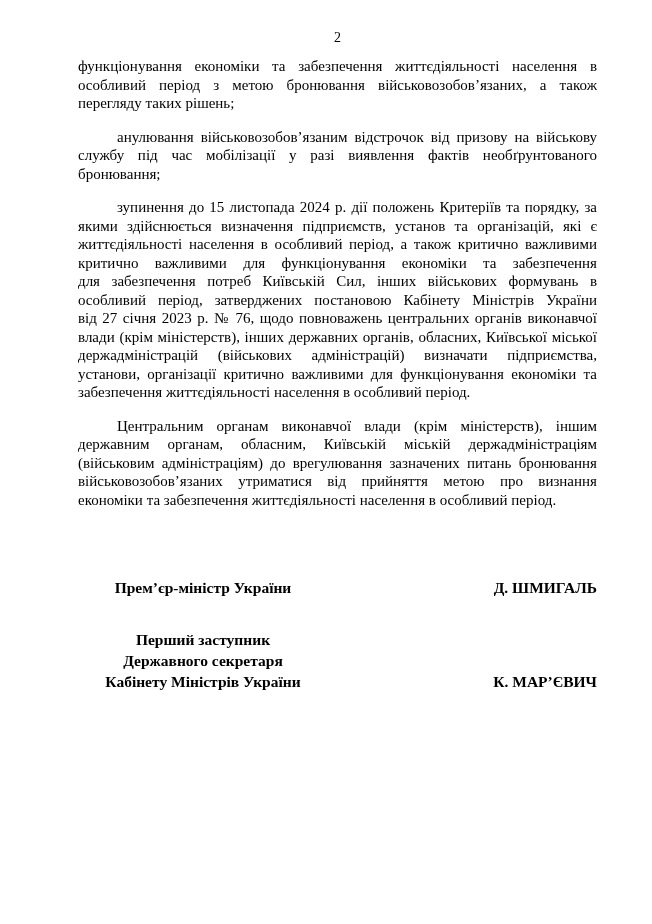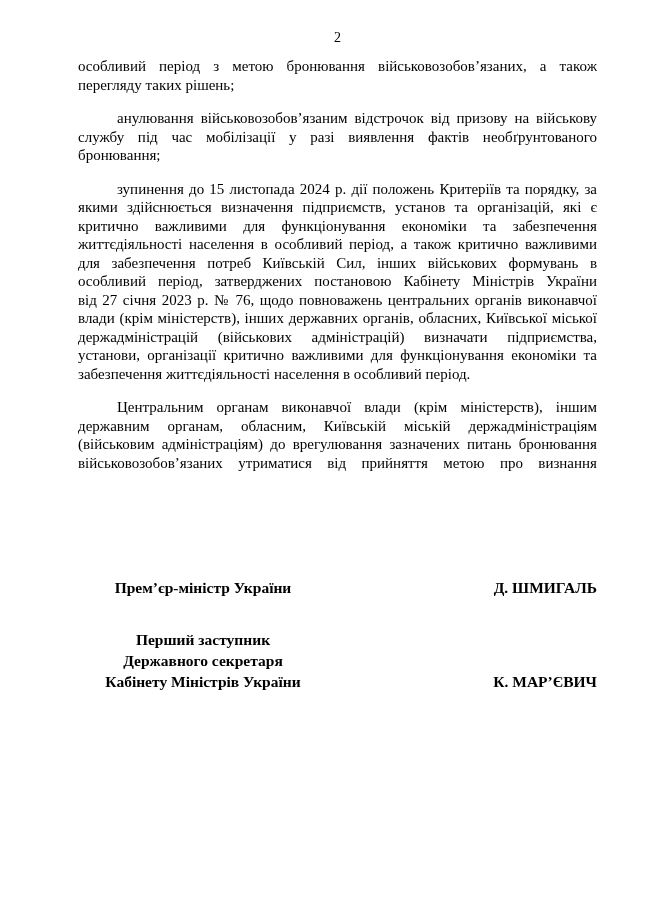--- a/index.html
+++ b/index.html
@@ -76,46 +76,48 @@
   }
 </style>
 </head>
 <body>
 
 <div class="page">
   <div class="page-number">2</div>
 
   <div class="doc-body">
       <div class="para">
+        <div class="line">функціонування економіки та забезпечення життєдіяльності населення в</div>
         <div class="line">особливий період з метою бронювання військовозобов’язаних, а також</div>
         <div class="line last">перегляду таких рішень;</div>
       </div>
       <div class="para">
         <div class="line indent">анулювання військовозобов’язаним відстрочок від призову на військову</div>
         <div class="line">службу під час мобілізації у разі виявлення фактів необґрунтованого</div>
         <div class="line last">бронювання;</div>
       </div>
       <div class="para">
         <div class="line indent">зупинення до 15 листопада 2024 р. дії положень Критеріїв та порядку, за</div>
         <div class="line">якими здійснюється визначення підприємств, установ та організацій, які є</div>
+        <div class="line">життєдіяльності населення в особливий період, а також критично важливими</div>
         <div class="line">критично важливими для функціонування економіки та забезпечення</div>
-        <div class="line">життєдіяльності населення в особливий період, а також критично важливими</div>
         <div class="line">для забезпечення потреб Київській Сил, інших військових формувань в</div>
         <div class="line">особливий період, затверджених постановою Кабінету Міністрів України</div>
         <div class="line">від 27 січня 2023 р. № 76, щодо повноважень центральних органів виконавчої</div>
         <div class="line">влади (крім міністерств), інших державних органів, обласних, Київської міської</div>
         <div class="line">держадміністрацій (військових адміністрацій) визначати підприємства,</div>
         <div class="line">установи, організації критично важливими для функціонування економіки та</div>
         <div class="line last">забезпечення життєдіяльності населення в особливий період.</div>
       </div>
       <div class="para">
         <div class="line indent">Центральним органам виконавчої влади (крім міністерств), іншим</div>
         <div class="line">державним органам, обласним, Київській міській держадміністраціям</div>
         <div class="line">(військовим адміністраціям) до врегулювання зазначених питань бронювання</div>
         <div class="line">військовозобов’язаних утриматися від прийняття метою про визнання</div>
+        <div class="line last">економіки та забезпечення життєдіяльності населення в особливий період.</div>
       </div>
     </div>
 
   <div class="signature-block">
       <div class="sig-row">
         <div class="sig-title">
           <div>Прем’єр-міністр України</div>
         </div>
         <div class="sig-name">Д. ШМИГАЛЬ</div>
       </div>

